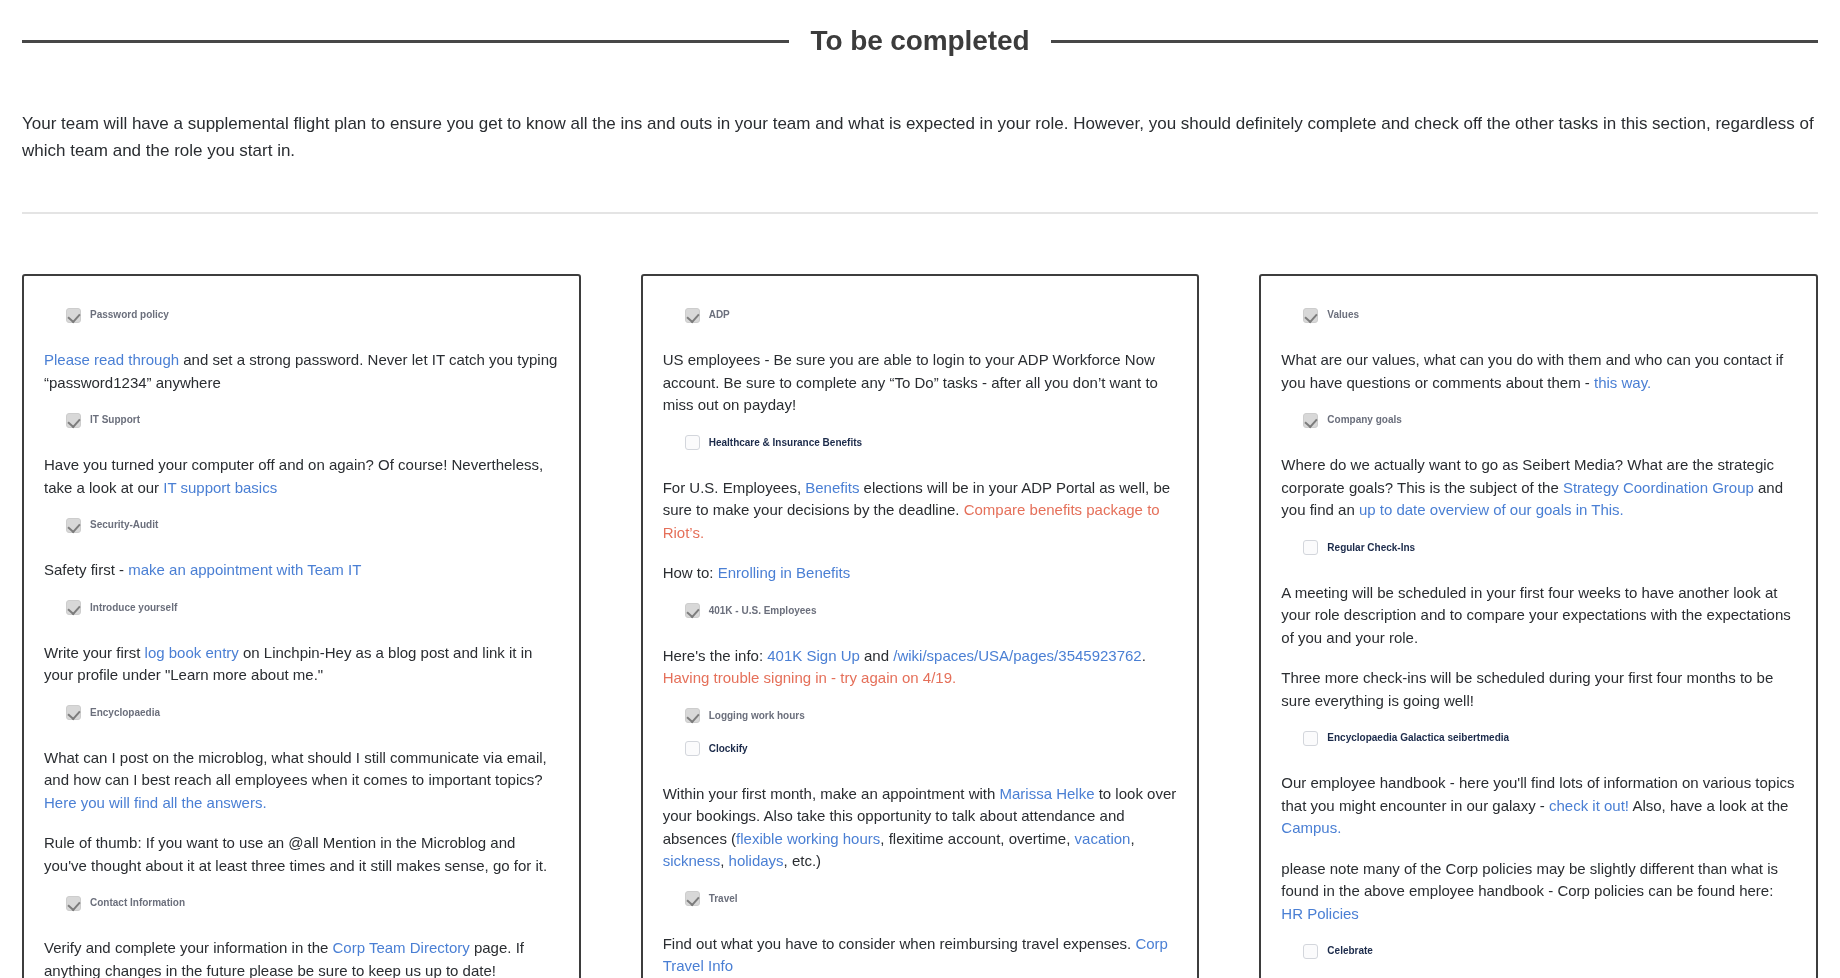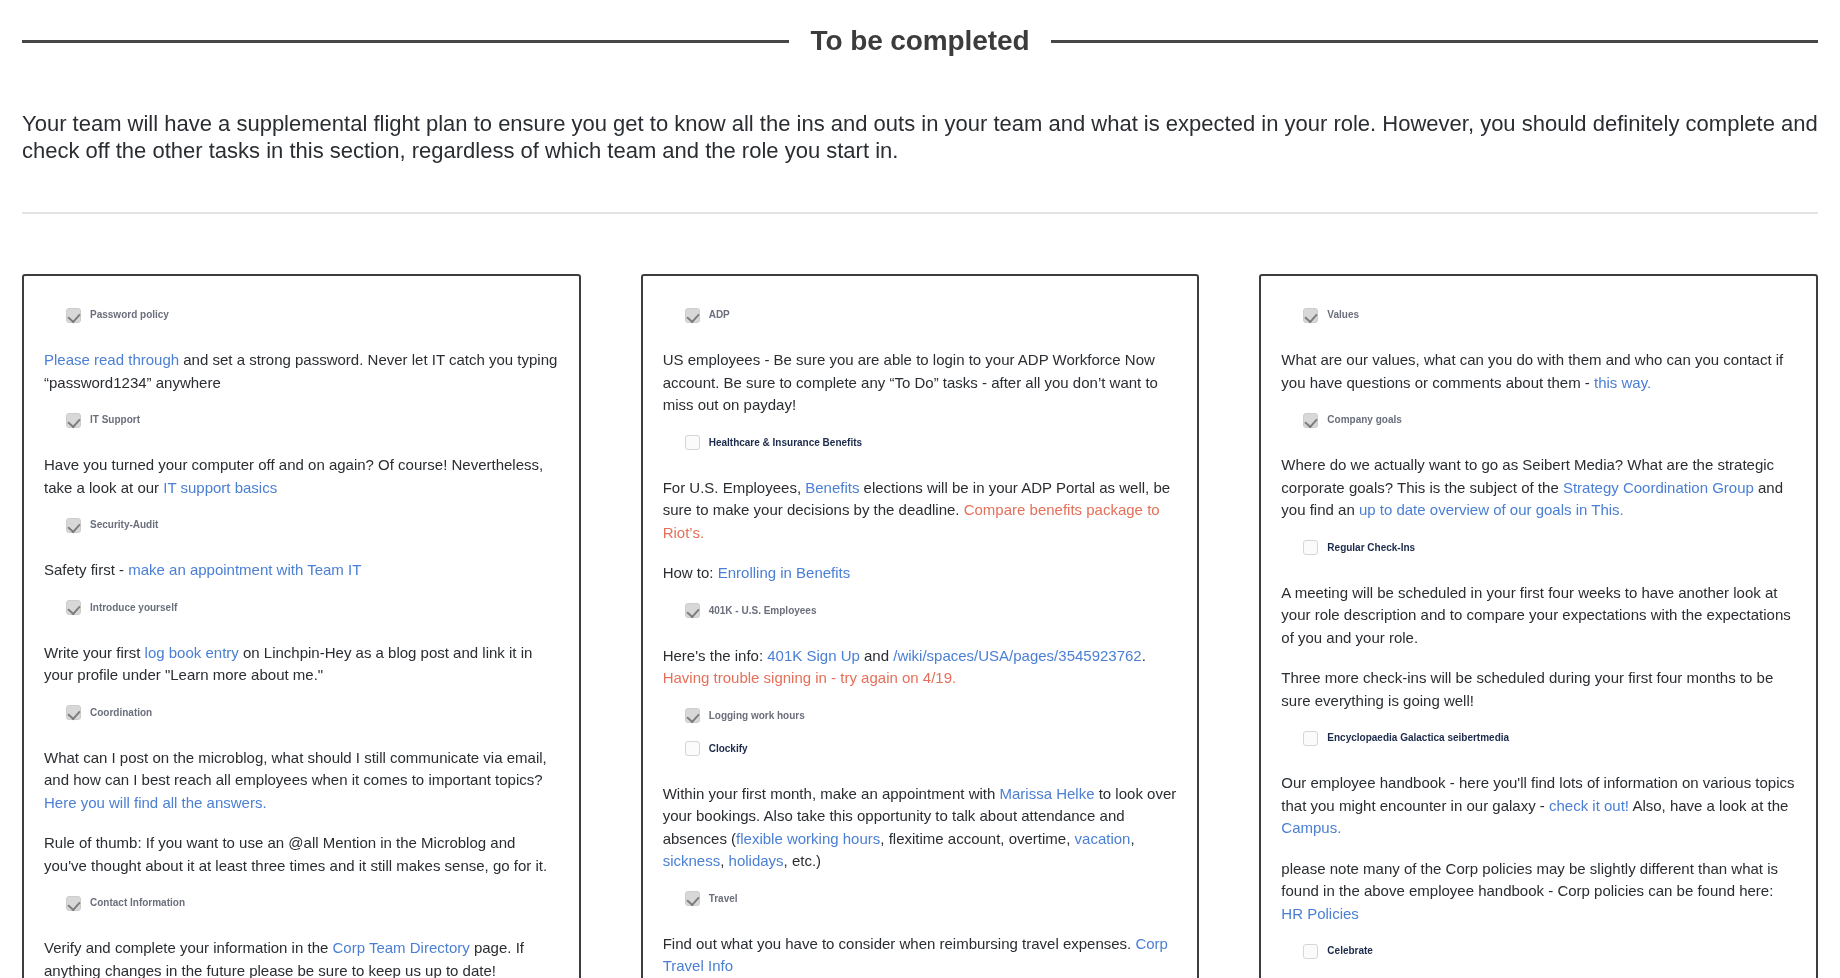--- a/index.html
+++ b/index.html
@@ -42,21 +42,21 @@
     color: #3c3c3c;
     letter-spacing: -0.1px;
     white-space: nowrap;
     line-height: 1;
     padding: 0 4px;
   }
 
   
   .intro {
     margin-top: 55px;
-    font-size: 22px;
+    font-size: 17px;
     line-height: 27px;
     color: #2a2d31;
     max-width: 1800px;
   }
 
   .divider {
     margin-top: 48px;
     height: 2px;
     background: #e4e4e4;
   }
@@ -168,21 +168,21 @@
           <span class="task-label">Security-Audit</span>
         </div>
         <div class="para"><span>Safety first - </span><a href="#" class="link">make an appointment with Team IT</a></div>
         <div class="task checked">
           <span class="cbox checked"></span>
           <span class="task-label">Introduce yourself</span>
         </div>
         <div class="para"><span>Write your first </span><a href="#" class="link">log book entry</a><span> on Linchpin-Hey as a blog post and link it in your profile under "Learn more about me."</span></div>
         <div class="task checked">
           <span class="cbox checked"></span>
-          <span class="task-label">Coordination</span>
+          <span class="task-label">Encyclopaedia</span>
         </div>
         <div class="para"><span>What can I post on the microblog, what should I still communicate via email, and how can I best reach all employees when it comes to important topics? </span><a href="#" class="link">Here you will find all the answers.</a></div>
         <div class="para"><span>Rule of thumb: If you want to use an @all Mention in the Microblog and you've thought about it at least three times and it still makes sense, go for it.</span></div>
         <div class="task checked">
           <span class="cbox checked"></span>
           <span class="task-label">Contact Information</span>
         </div>
         <div class="para"><span>Verify and complete your information in the </span><a href="#" class="link">Corp Team Directory</a><span> page. If anything changes in the future please be sure to keep us up to date!</span></div>
         <div class="task checked">
           <span class="cbox checked"></span>

